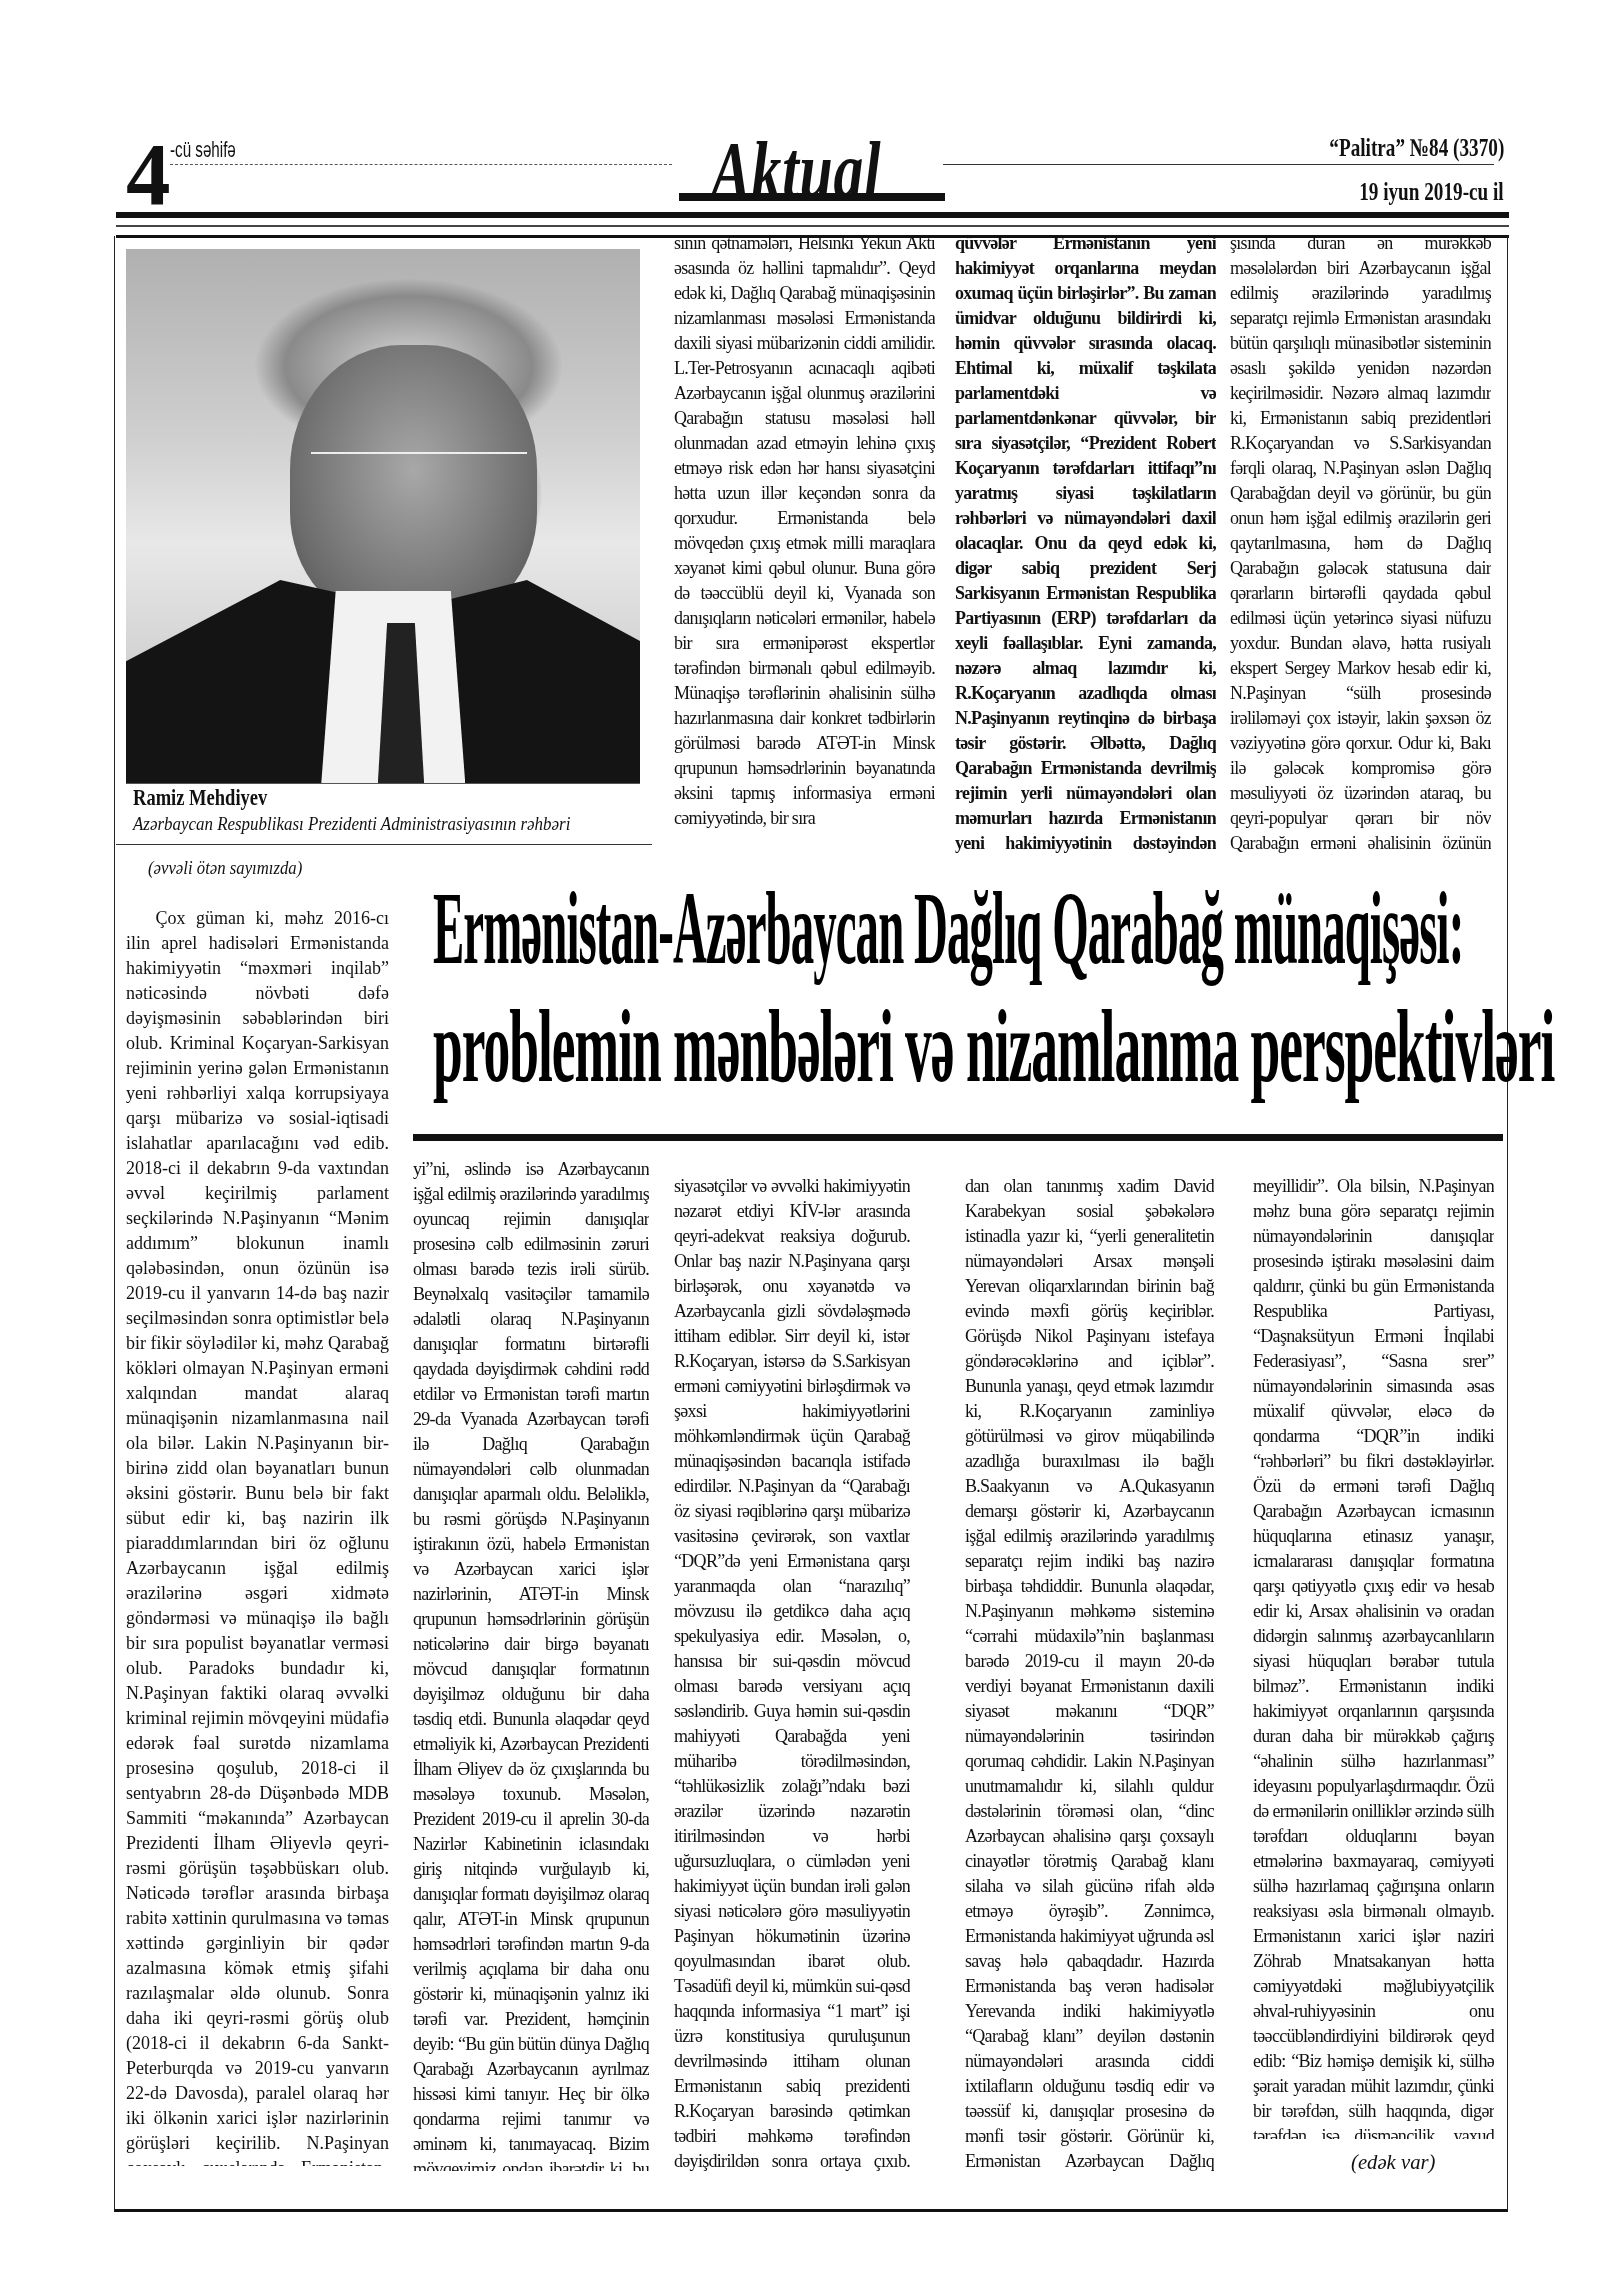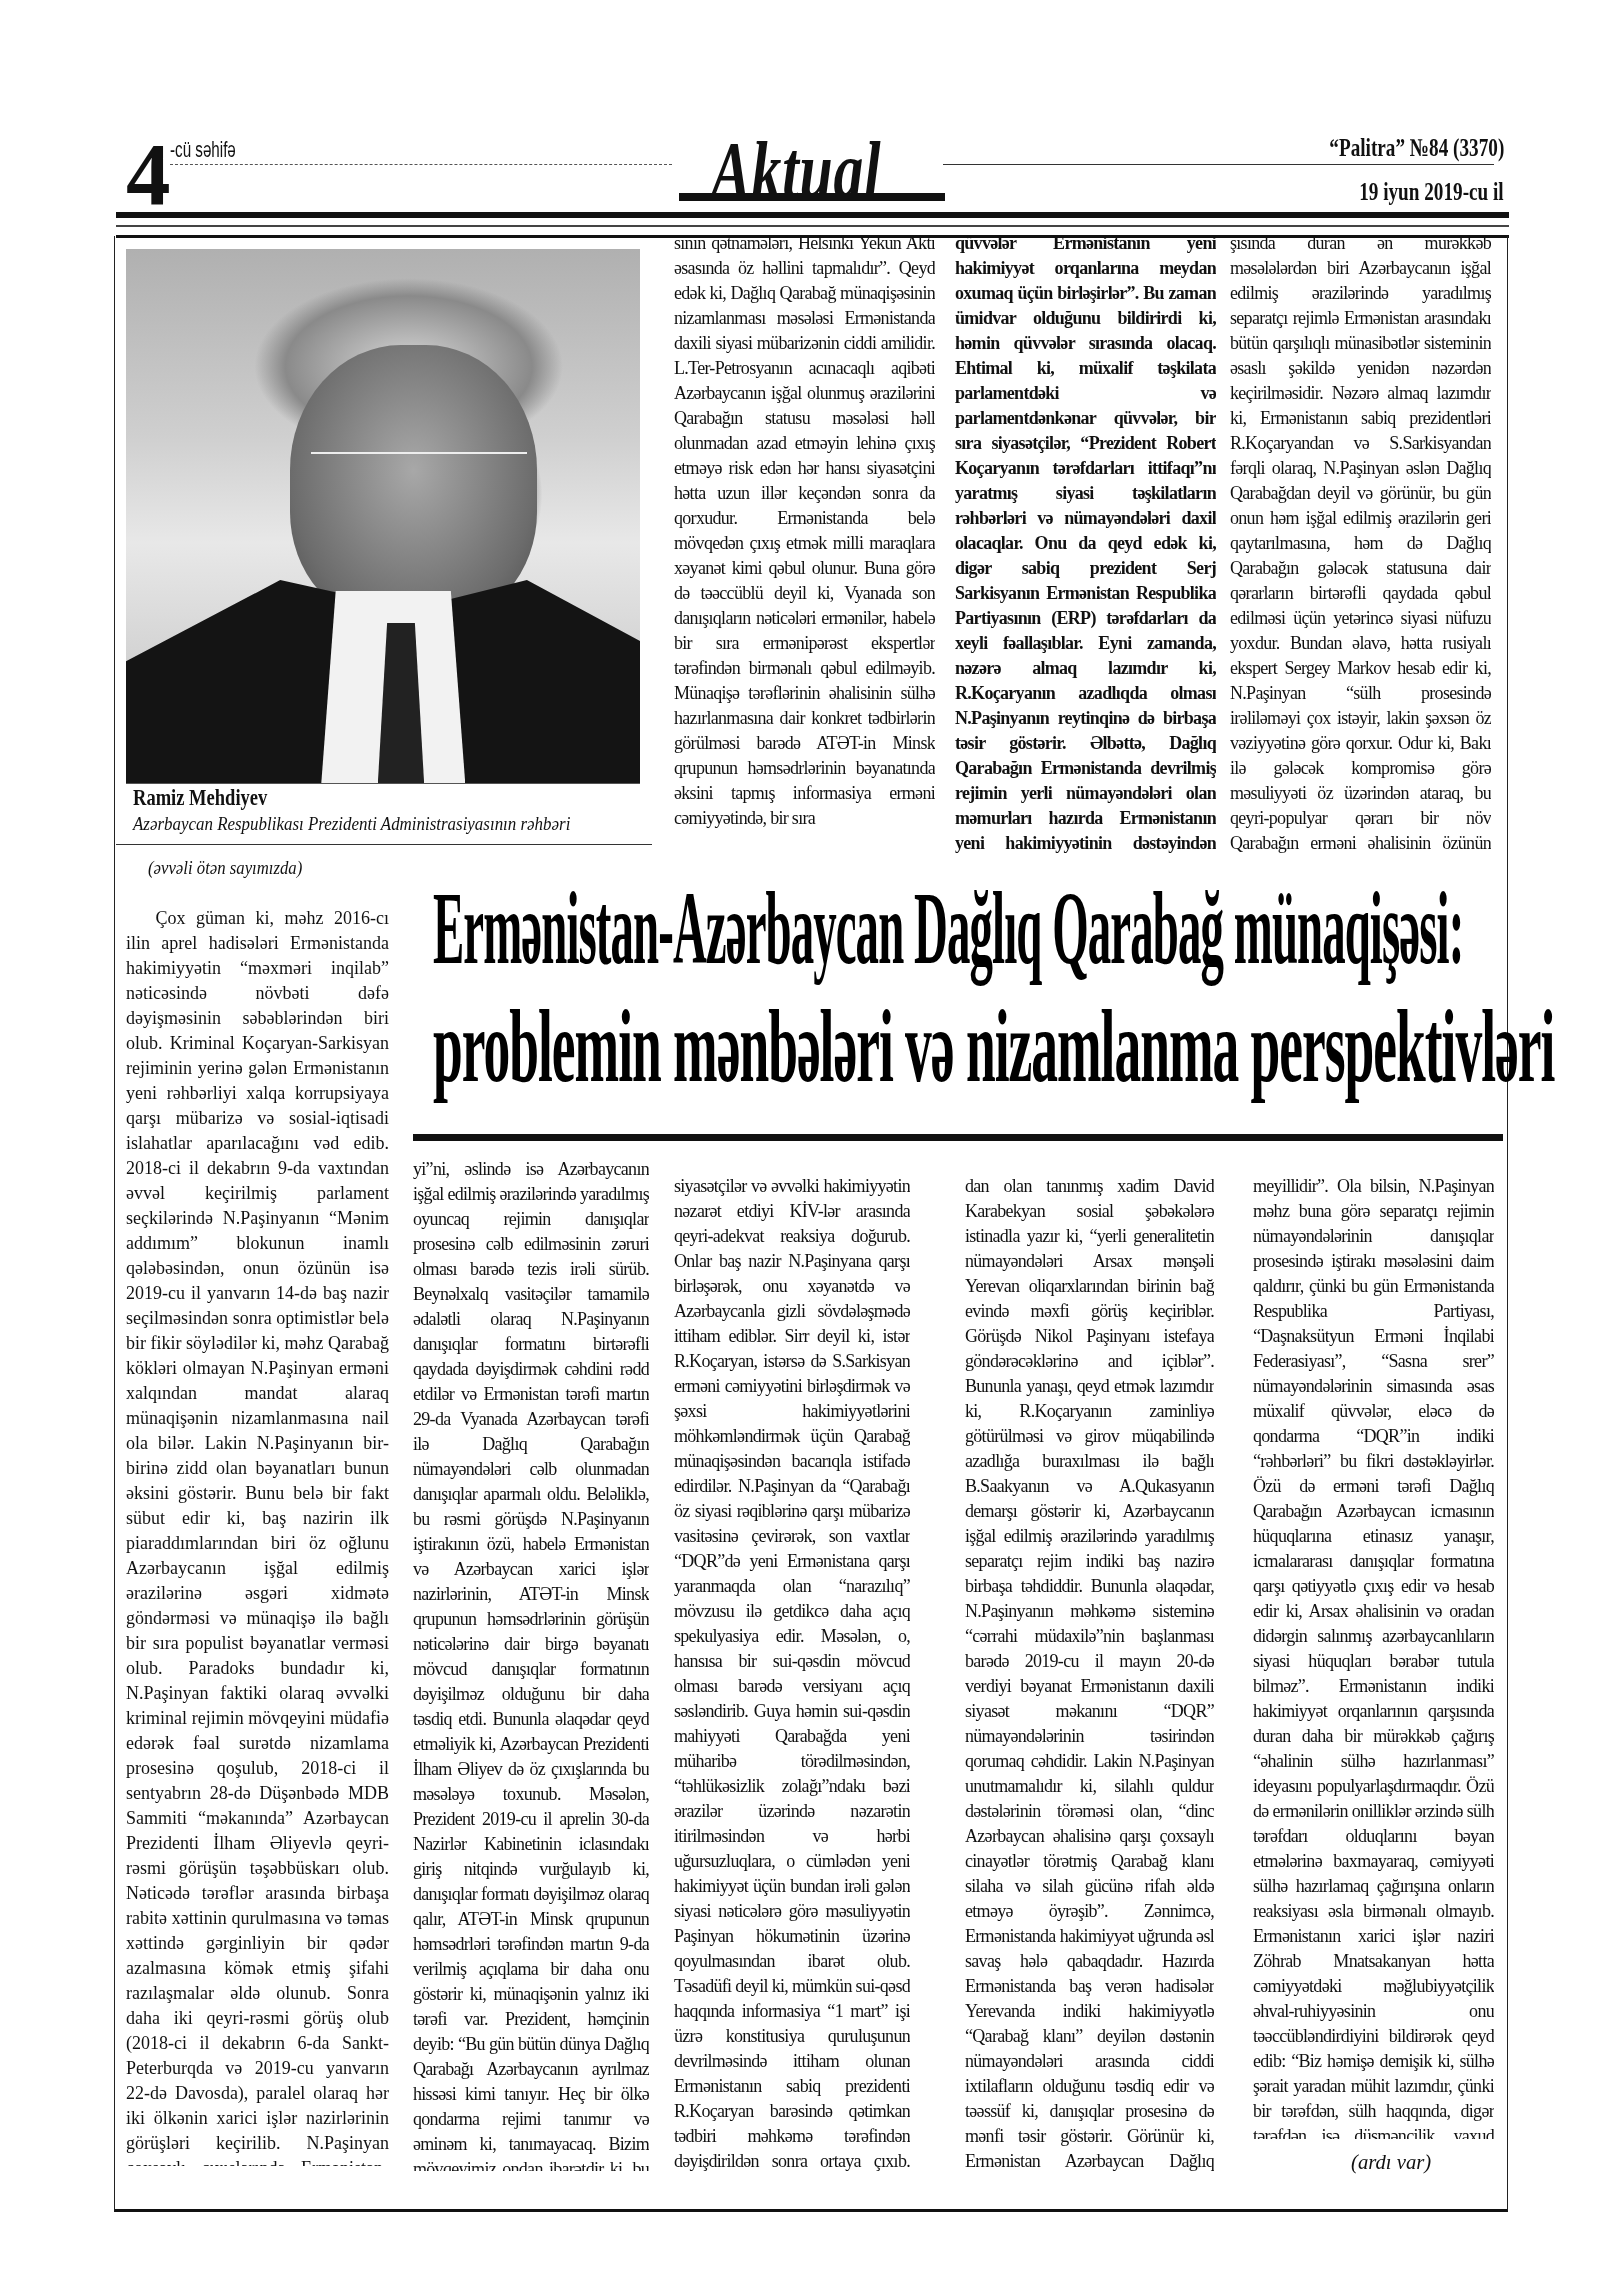--- a/index.html
+++ b/index.html
@@ -105,14 +105,14 @@
 <div class="col cond" style="left:674px; top:1174px; width:236px; height:997px;">
   <p>siyasətçilər və əvvəlki hakimiyyətin nəzarət etdiyi KİV-lər arasında qeyri-adekvat reaksiya doğurub. Onlar baş nazir N.Paşinyana qarşı birləşərək, onu xəyanətdə və Azərbaycanla gizli sövdələşmədə ittiham ediblər. Sirr deyil ki, istər R.Koçaryan, istərsə də S.Sarkisyan erməni cəmiyyətini birləşdirmək və şəxsi hakimiyyətlərini möhkəmləndirmək üçün Qarabağ münaqişəsindən bacarıqla istifadə edirdilər. N.Paşinyan da “Qarabağı öz siyasi rəqiblərinə qarşı mübarizə vasitəsinə çevirərək, son vaxtlar “DQR”də yeni Ermənistana qarşı yaranmaqda olan “narazılıq” mövzusu ilə getdikcə daha açıq spekulyasiya edir. Məsələn, o, hansısa bir sui-qəsdin mövcud olması barədə versiyanı açıq səsləndirib. Guya həmin sui-qəsdin mahiyyəti Qarabağda yeni müharibə törədilməsindən, “təhlükəsizlik zolağı”ndakı bəzi ərazilər üzərində nəzarətin itirilməsindən və hərbi uğursuzluqlara, o cümlədən yeni hakimiyyət üçün bundan irəli gələn siyasi nəticələrə görə məsuliyyətin Paşinyan hökumətinin üzərinə qoyulmasından ibarət olub. Təsadüfi deyil ki, mümkün sui-qəsd haqqında informasiya “1 mart” işi üzrə konstitusiya quruluşunun devrilməsində ittiham olunan Ermənistanın sabiq prezidenti R.Koçaryan barəsində qətimkan tədbiri məhkəmə tərəfindən dəyişdirildən sonra ortaya çıxıb. Məhz sabiq prezident hələ həbsdən azad edilməmişdən əvvəl “Reuters” agentliyinə yazılı müsahibəsində bəyan edib ki, “güclü müxalif</p>
 </div>
 <div class="col cond" style="left:965px; top:1174px; width:249px; height:997px;">
   <p>dan olan tanınmış xadim David Karabekyan sosial şəbəkələrə istinadla yazır ki, “yerli generalitetin nümayəndələri Arsax mənşəli Yerevan oliqarxlarından birinin bağ evində məxfi görüş keçiriblər. Görüşdə Nikol Paşinyanı istefaya göndərəcəklərinə and içiblər”. Bununla yanaşı, qeyd etmək lazımdır ki, R.Koçaryanın zaminliyə götürülməsi və girov müqabilində azadlığa buraxılması ilə bağlı B.Saakyanın və A.Qukasyanın demarşı göstərir ki, Azərbaycanın işğal edilmiş ərazilərində yaradılmış separatçı rejim indiki baş nazirə birbaşa təhdiddir. Bununla əlaqədar, N.Paşinyanın məhkəmə sisteminə “cərrahi müdaxilə”nin başlanması barədə 2019-cu il mayın 20-də verdiyi bəyanat Ermənistanın daxili siyasət məkanını “DQR” nümayəndələrinin təsirindən qorumaq cəhdidir. Lakin N.Paşinyan unutmamalıdır ki, silahlı quldur dəstələrinin törəməsi olan, “dinc Azərbaycan əhalisinə qarşı çoxsaylı cinayətlər törətmiş Qarabağ klanı silaha və silah gücünə rifah əldə etməyə öyrəşib”. Zənnimcə, Ermənistanda hakimiyyət uğrunda əsl savaş hələ qabaqdadır. Hazırda Ermənistanda baş verən hadisələr Yerevanda indiki hakimiyyətlə “Qarabağ klanı” deyilən dəstənin nümayəndələri arasında ciddi ixtilafların olduğunu təsdiq edir və təəssüf ki, danışıqlar prosesinə də mənfi təsir göstərir. Görünür ki, Ermənistan Azərbaycan Dağlıq Qarabağ münaqişəsinin nizamlanmasına dair danışıqlar prosesi kontekstində Paşinyan hökumətinin qar-</p>
 </div>
 <div class="col cond" style="left:1253px; top:1174px; width:241px; height:965px;">
   <p>meyillidir”. Ola bilsin, N.Paşinyan məhz buna görə separatçı rejimin nümayəndələrinin danışıqlar prosesində iştirakı məsələsini daim qaldırır, çünki bu gün Ermənistanda Respublika Partiyası, “Daşnaksütyun Erməni İnqilabi Federasiyası”, “Sasna srer” nümayəndələrinin simasında əsas müxalif qüvvələr, eləcə də qondarma “DQR”in indiki “rəhbərləri” bu fikri dəstəkləyirlər. Özü də erməni tərəfi Dağlıq Qarabağın Azərbaycan icmasının hüquqlarına etinasız yanaşır, icmalararası danışıqlar formatına qarşı qətiyyətlə çıxış edir və hesab edir ki, Arsax əhalisinin və oradan didərgin salınmış azərbaycanlıların siyasi hüquqları bərabər tutula bilməz”. Ermənistanın indiki hakimiyyət orqanlarının qarşısında duran daha bir mürəkkəb çağırış “əhalinin sülhə hazırlanması” ideyasını populyarlaşdırmaqdır. Özü də ermənilərin onilliklər ərzində sülh tərəfdarı olduqlarını bəyan etmələrinə baxmayaraq, cəmiyyəti sülhə hazırlamaq çağırışına onların reaksiyası əsla birmənalı olmayıb. Ermənistanın xarici işlər naziri Zöhrab Mnatsakanyan hətta cəmiyyətdəki məğlubiyyətçilik əhval-ruhiyyəsinin onu təəccübləndirdiyini bildirərək qeyd edib: “Biz həmişə demişik ki, sülhə şərait yaradan mühit lazımdır, çünki bir tərəfdən, sülh haqqında, digər tərəfdən isə düşmənçilik, yaxud üstəlik gərginliyin daha da eskalasiyası haqqında danışıqlar aparmaq mümkün deyil”.</p>
 </div>
 
-<div class="abs ardi">(ardı var)</div>
+<div class="abs ardi">(edək var)</div>
 
 
 </body></html>

